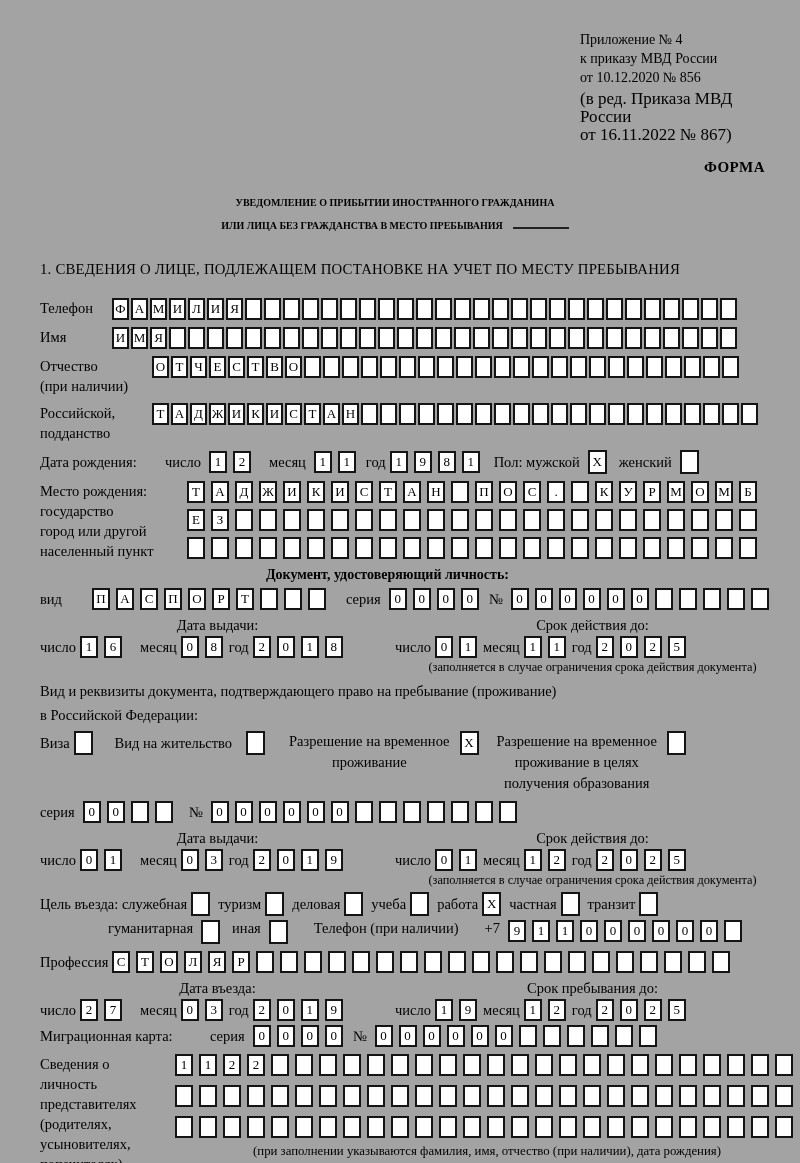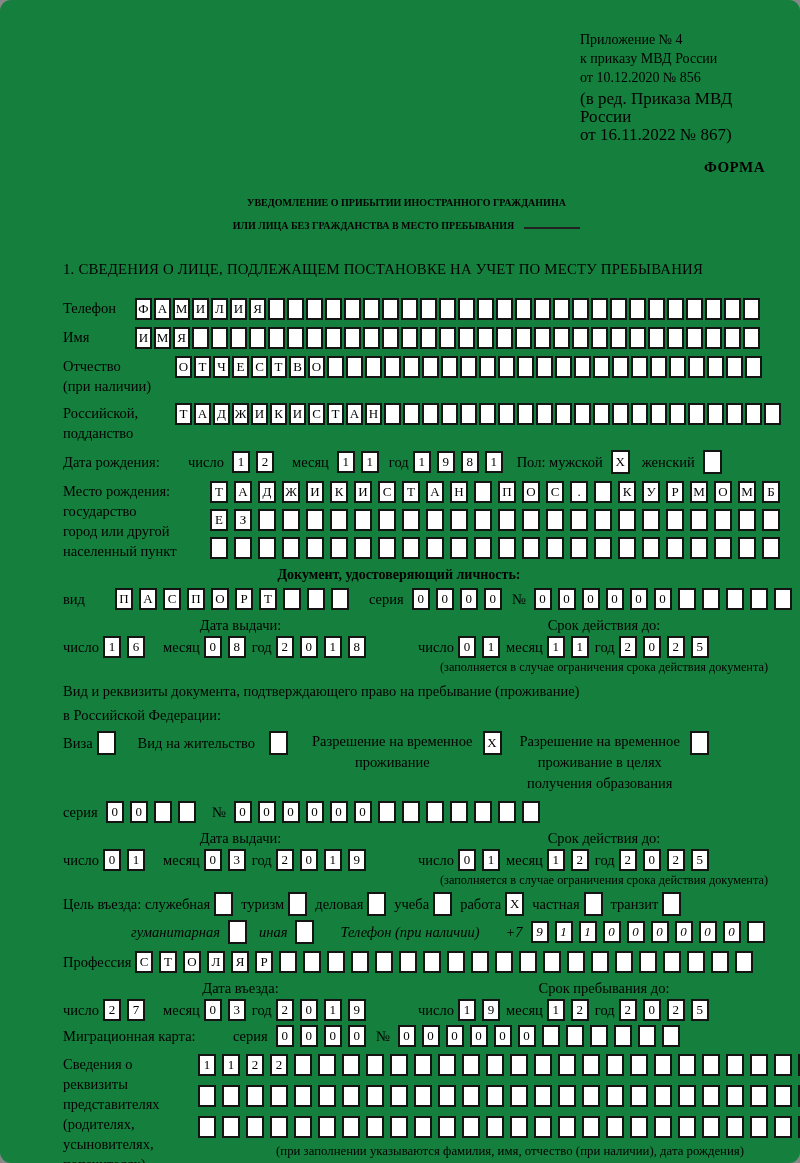--- a/index.html
+++ b/index.html
@@ -1,20 +1,20 @@
 <!DOCTYPE html>
 <html><head>
 <meta charset="utf-8">
 <style>
   html,body{margin:0;padding:0;background:#888;}
   .page{
-    width:800px;height:1163px;background:#15803d;color:#000;
+    width:800px;height:1163px;background:#a3a3a3;color:#000;
     font-family:"Liberation Serif","DejaVu Serif",serif;
     position:relative;box-sizing:border-box;
-    padding:30px 10px 0 63px;overflow:hidden;border-radius:11px;
+    padding:30px 10px 0 40px;overflow:hidden;
   }
   
   .boxes{display:inline-flex;align-items:center;}
   .cb{
     display:inline-block;box-sizing:border-box;
     width:18px;height:22px;border:2px solid #141414;background:#fff;
     margin-right:2px;text-align:center;
     font-size:13px;line-height:18px;font-family:"Liberation Serif",serif;
   }
   .tight .cb{width:17px;margin-right:2px;}
@@ -576,21 +576,21 @@
       </span>
     <span class="mr4">частная</span>
     <span class="boxes chk mr8">
         <span class="cb"></span>
       </span>
     <span class="mr4">транзит</span>
     <span class="boxes chk">
         <span class="cb"></span>
       </span>
   </div>
-  <div class="row" style="align-items:center;padding-left:68px;font-style:italic;">
+  <div class="row" style="align-items:flex-start;padding-left:68px;">
     <span class="mr8">гуманитарная</span>
     <span class="boxes chk mr12">
         <span class="cb"></span>
       </span>
     <span class="mr8">иная</span>
     <span class="boxes chk" style="margin-right:26px;">
         <span class="cb"></span>
       </span>
     <span style="margin-right:26px;">Телефон (при наличии)</span>
     <span class="mr8">+7</span>
@@ -710,21 +710,21 @@
         <span class="cb"></span>
         <span class="cb"></span>
         <span class="cb"></span>
         <span class="cb"></span>
       </span>
   </div>
 
   <div class="row" style="margin-bottom:0;">
     <span class="flabel lbl-w72 label-multiline" style="width:135px;">
       <div>Сведения о</div>
-      <div>реквизиты</div>
+      <div>личность</div>
       <div>представителях</div>
       <div>(родителях,</div>
       <div>усыновителях,</div>
       <div>попечителях)</div>
     </span>
     <span class="boxcol">
       <span class="boxes wide" style="margin-bottom:9px;">
           <span class="cb">1</span>
           <span class="cb">1</span>
           <span class="cb">2</span>

